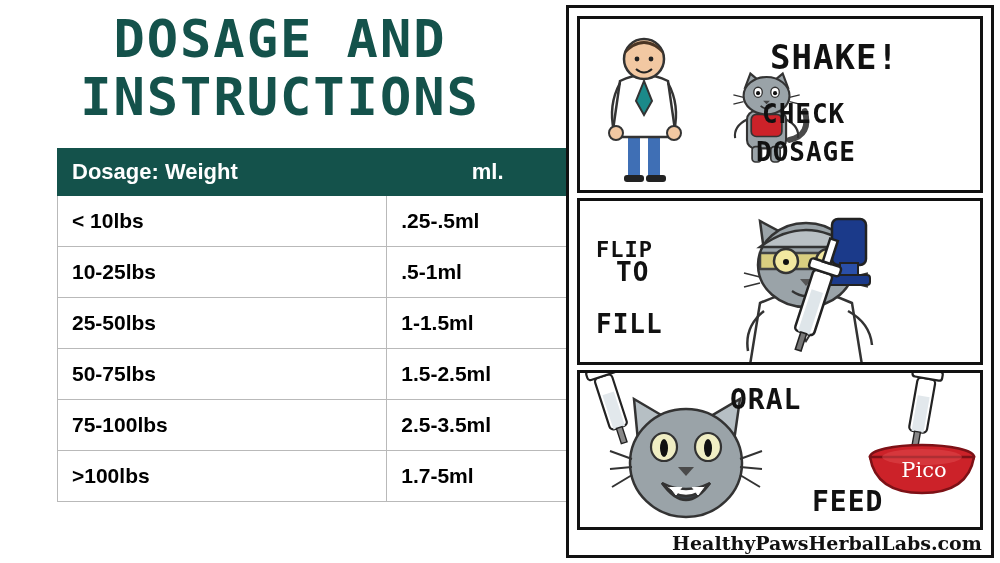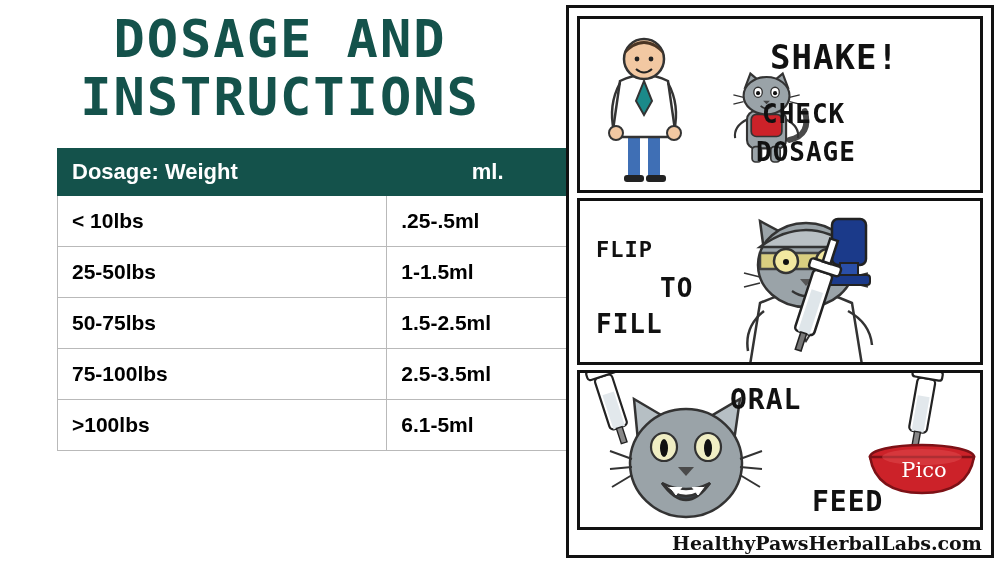--- a/index.html
+++ b/index.html
@@ -105,21 +105,21 @@
     position: absolute;
     font-family: "DejaVu Sans Mono", monospace;
     font-weight: bold;
     color: #111111;
     letter-spacing: 1px;
   }
   .t-shake { left: 190px; top: 18px; font-size: 34px; }
   .t-check { left: 182px; top: 80px; font-size: 26px; }
   .t-dosage { left: 176px; top: 118px; font-size: 26px; }
   .t-flip { left: 16px; top: 36px; font-size: 22px; }
-  .t-to   { left: 36px; top: 72px; font-size: 26px; margin-left: 44px; }
+  .t-to   { left: 36px; top: 56px; font-size: 26px; }
   .t-fill { left: 16px; top: 108px; font-size: 26px; }
   .t-oral { left: 150px; top: 10px; font-size: 28px; }
   .t-feed { left: 232px; top: 112px; font-size: 28px; }
 
   .site {
     position: absolute;
     left: 0;
     top: 524px;
     width: 428px;
     text-align: center;
@@ -166,34 +166,38 @@
           <th class="col-weight">Dosage: Weight</th>
           <th class="col-ml">ml.</th>
         </tr>
       </thead>
       <tbody>
         <tr>
           <td class="cell-weight"> &lt; 10lbs</td>
           <td class="cell-ml">.25-.5ml</td>
         </tr>
         <tr>
+          <td class="cell-weight">10-25lbs</td>
+          <td class="cell-ml">.5-1ml</td>
+        </tr>
+        <tr>
           <td class="cell-weight">25-50lbs</td>
           <td class="cell-ml">1-1.5ml</td>
         </tr>
         <tr>
           <td class="cell-weight">50-75lbs</td>
           <td class="cell-ml">1.5-2.5ml</td>
         </tr>
         <tr>
           <td class="cell-weight">75-100lbs</td>
           <td class="cell-ml">2.5-3.5ml</td>
         </tr>
         <tr>
           <td class="cell-weight">&gt;100lbs</td>
-          <td class="cell-ml">6.1-5ml</td>
+          <td class="cell-ml">1.7-5ml</td>
         </tr>
       </tbody>
     </table>
   </div>
 
   <div class="comic">
 
     <div class="panel" id="panel-1">
       <svg class="svg-layer" width="400" height="171" viewBox="0 0 400 171">
 

